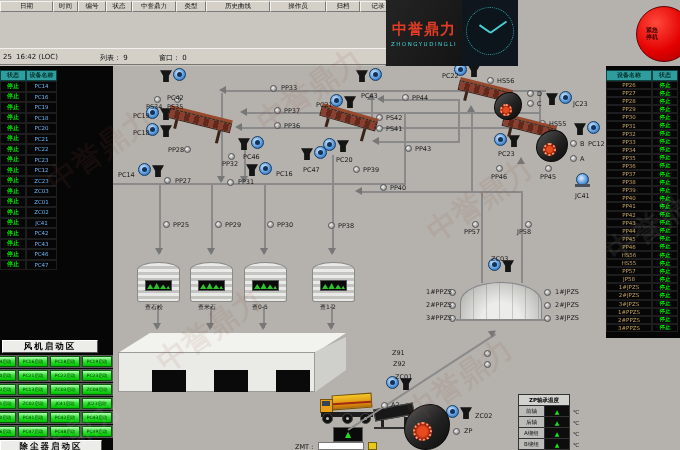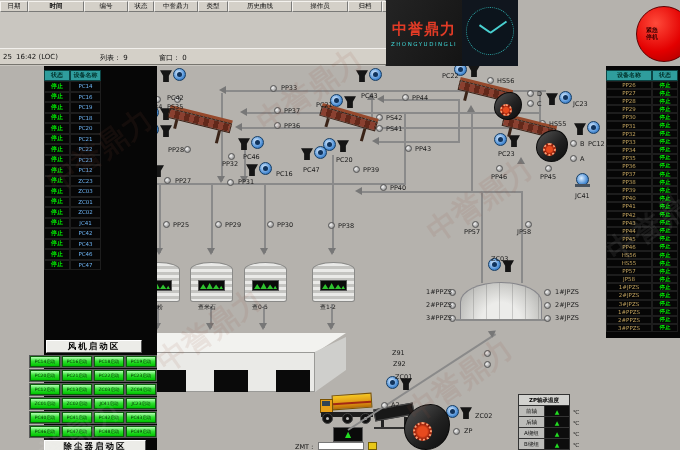--- a/index.html
+++ b/index.html
@@ -27,21 +27,21 @@
 
   #menu{position:absolute;left:518px;top:0;width:162px;height:66px;background:#c8c6c2;}
   .mbtn{position:absolute;background:#d4d0c8;border:1px solid;border-color:#f6f4f0 #6e6c68 #6e6c68 #f6f4f0;
         font-size:6.5px;color:#111;display:flex;align-items:center;justify-content:center;cursor:pointer;white-space:nowrap;}
   #estop{position:absolute;left:636px;top:6px;width:56px;height:56px;border-radius:50%;
          background:radial-gradient(circle at 35% 30%,#ff4a3a,#e30000 55%,#9d0000);border:1px solid #5e0000;
          display:flex;align-items:center;justify-content:flex-start;}
   #estop span{color:#3d0000;font-size:6px;font-weight:bold;margin-left:9px;width:14px;line-height:1.1;}
 
   
-  #leftpanel{position:absolute;left:0;top:66px;width:113px;height:384px;background:#060606;margin-left:44px;}
+  #leftpanel{position:absolute;left:0;top:66px;width:113px;height:384px;background:#060606;}
   #lefttable{position:absolute;left:0;top:4px;width:57px;}
   .thead{display:flex;}
   .thc{background:#2f9d9d;border:1px solid #0c4444;color:#02312b;font-weight:bold;font-size:6px;
        height:11px;display:flex;align-items:center;justify-content:center;}
   .trow{display:flex;}
   .tc{border:1px solid #1d1d1d;display:flex;align-items:center;justify-content:center;overflow:hidden;}
   .st-green{color:#00e800;font-size:6px;font-weight:bold;}
   .dev-blue{color:#6db3f2;font-size:5.5px;}
   .dev-tan{color:#c0a25e;font-size:5.5px;}
   .zone-h{position:absolute;background:#ecece8;border:1px solid;border-color:#fff #555 #555 #fff;
@@ -456,23 +456,23 @@
         </div>
       </div>
   <div class="tunit" style="top: 14px;">℃</div>
       <div class="tunit" style="top: 25px;">℃</div>
       <div class="tunit" style="top: 36px;">℃</div>
       <div class="tunit" style="top: 47px;">℃</div>
     </div>
 
   <div id="alarmbar">
     <div id="alarm-cols">
-        <div class="acol" style="width: 28px;">日期</div>
-        <div class="acol" style="width: 56px; font-weight: bold;">时间</div>
-        <div class="acol" style="width: 44px; text-align: center;">编号</div>
+        <div class="acol" style="width: 53px;">日期</div>
+        <div class="acol" style="width: 25px;">时间</div>
+        <div class="acol" style="width: 28px; text-align: center;">编号</div>
         <div class="acol" style="width: 26px;">状态</div>
         <div class="acol" style="width: 44px;">中誉鼎力</div>
         <div class="acol" style="width: 30px;">类型</div>
         <div class="acol" style="width: 64px;">历史曲线</div>
         <div class="acol" style="width: 56px;">操作员</div>
         <div class="acol" style="width: 34px;">归档</div>
         <div class="acol" style="width: 36px;">记录</div>
       </div>
     <div id="alarm-body"></div>
     <div id="statusbar">

